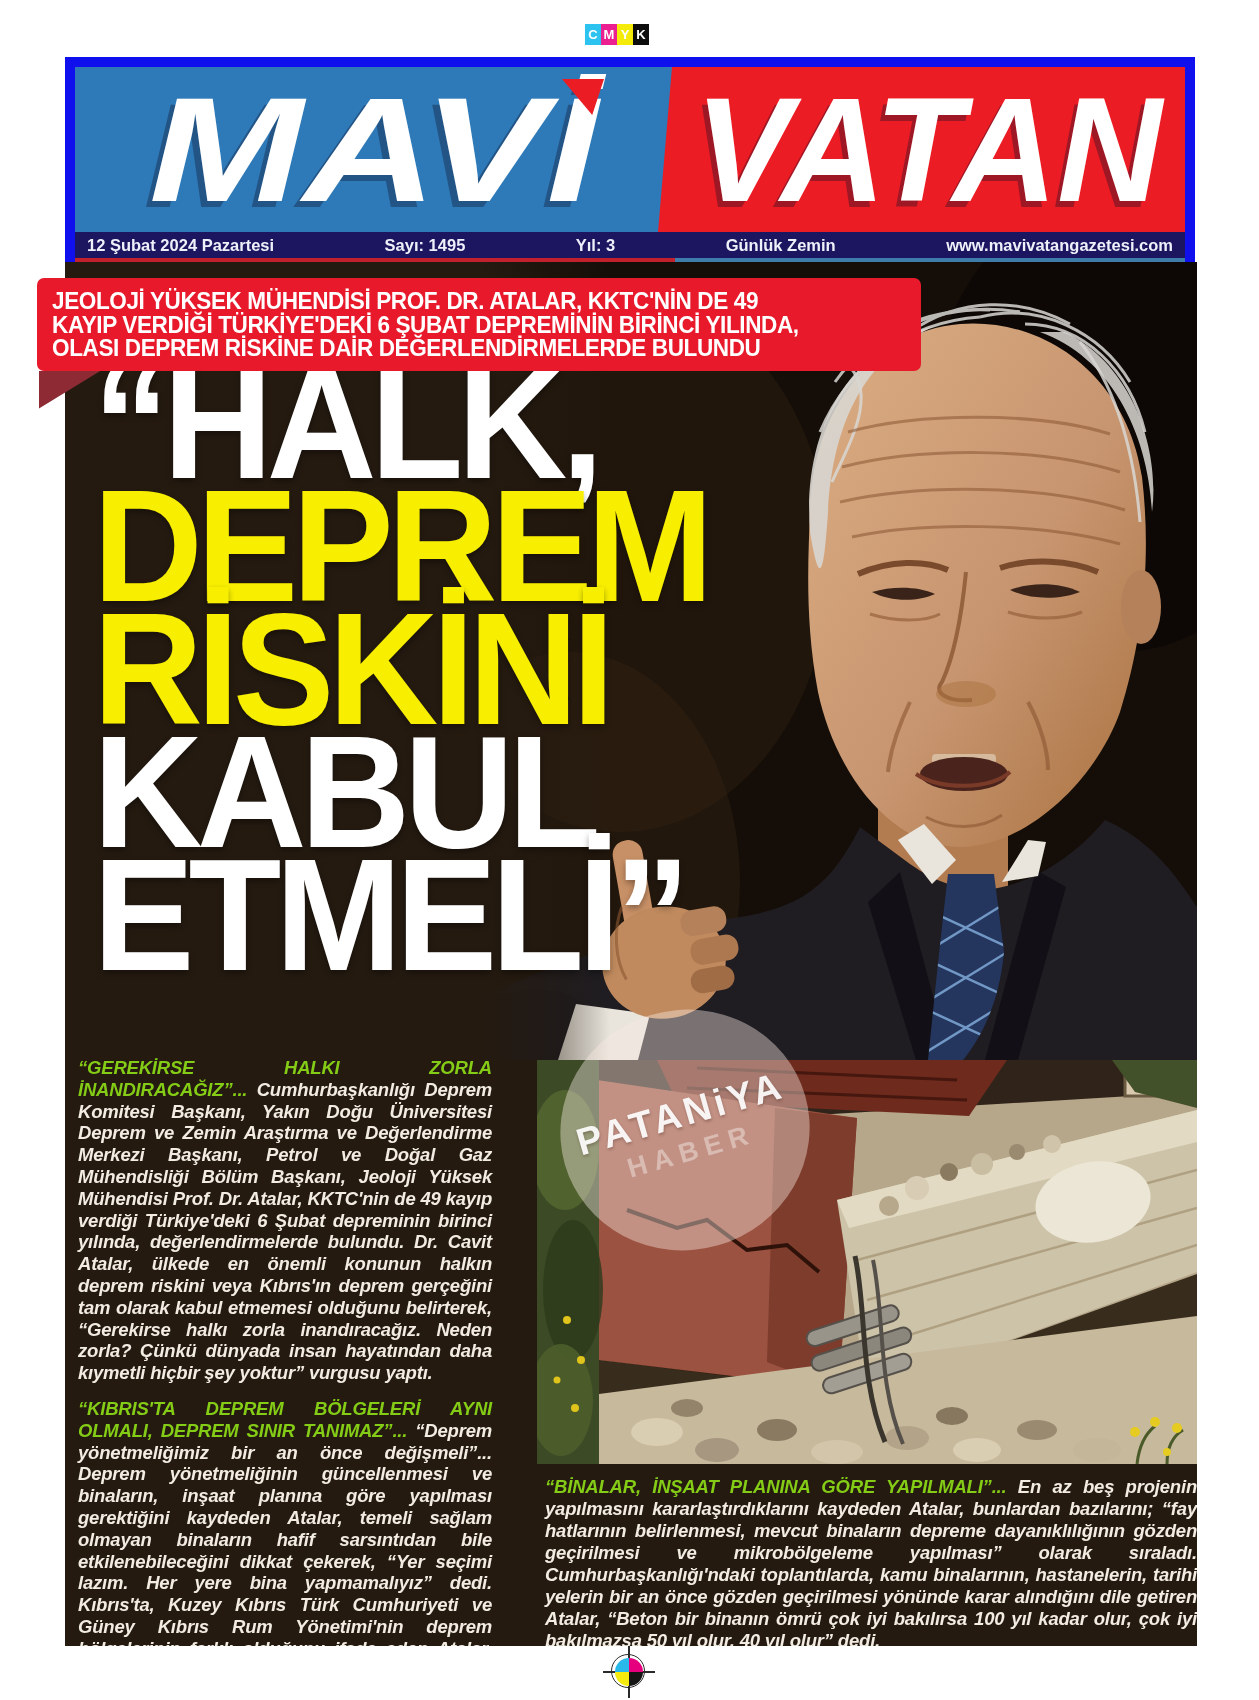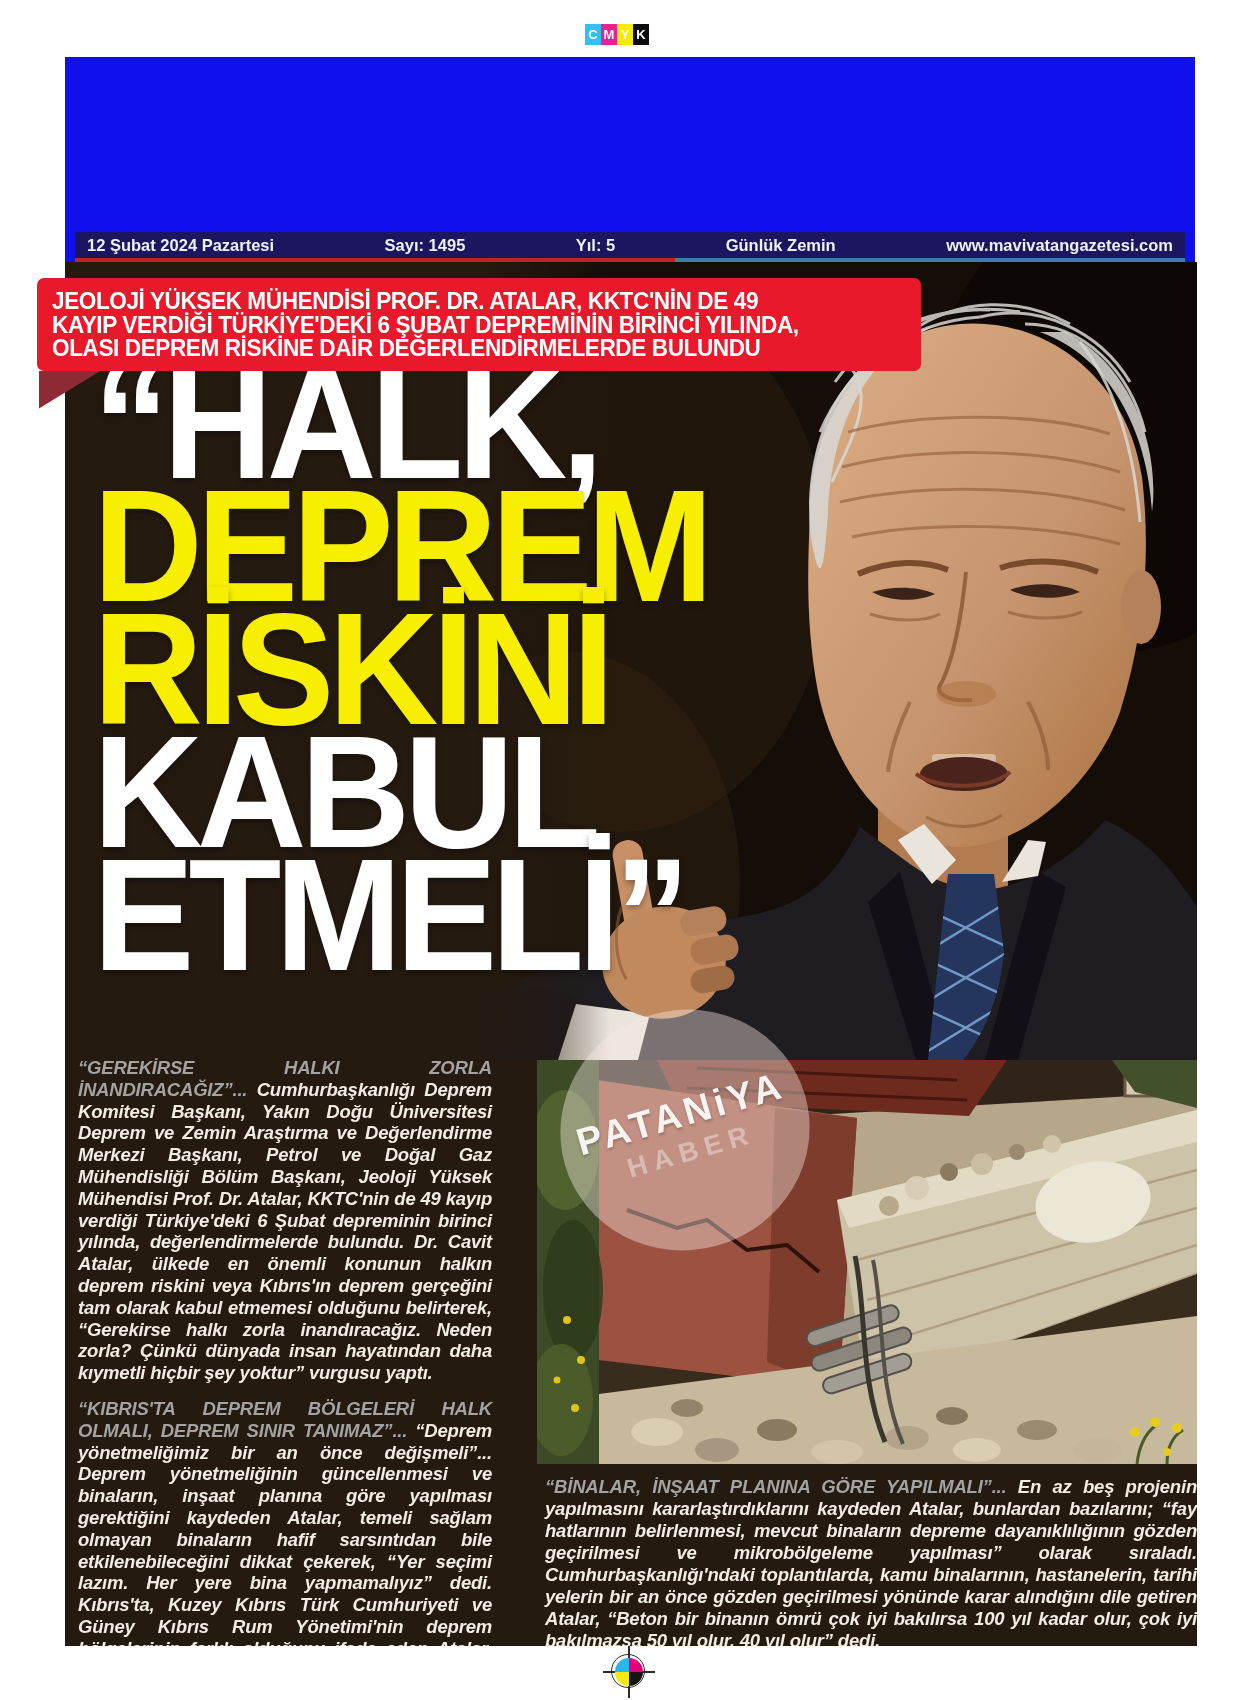--- a/index.html
+++ b/index.html
@@ -51,45 +51,54 @@
   .headline{position:absolute;left:28px;top:96px;z-index:5;}
   .hl-line{font-size:152px;line-height:123px;font-weight:bold;letter-spacing:-6px;
     white-space:nowrap;transform:scaleY(1.05);transform-origin:top left;
     text-shadow:0 3px 6px rgba(0,0,0,.35);}
   
   .left-col{position:absolute;left:13px;top:795px;width:414px;z-index:5;}
   .bottom-par{position:absolute;left:432px;top:1214px;width:700px;z-index:5;}
   .article{font-style:italic;font-weight:bold;color:#f2ece2;font-size:18.5px;line-height:21.8px;
     text-align:justify;letter-spacing:-.2px;margin:0 0 14px 0;}
   .bottom-par .article{font-size:18.5px;line-height:22px;margin-left:48px;}
-  .lead{color:#a3a3a3;}
+  .lead{color:#84cc16;}
   
   .regmark{position:absolute;left:603px;top:1646px;width:52px;height:52px;}
   .reg-ring{position:absolute;left:8px;top:8px;width:34px;height:34px;border:1.5px solid #2a2a2a;
     border-radius:50%;box-sizing:border-box;}
   .reg-fill{position:absolute;left:12px;top:12px;width:28px;height:28px;border-radius:50%;
     background:conic-gradient(#e6007e 0deg 90deg,#151515 90deg 180deg,#f6eb0e 180deg 270deg,#29b8ea 270deg 360deg);}
   .reg-v{position:absolute;left:25px;top:0;width:2px;height:52px;background:#2a2a2a;}
   .reg-h{position:absolute;left:0;top:25px;width:52px;height:2px;background:#2a2a2a;}
 </style>
 </head>
 <body>
 
 <div class="cmyk-mark">
   <div class="cmyk-sq" style="background-color: rgb(44, 195, 240);">C</div>
   <div class="cmyk-sq" style="background-color: rgb(235, 31, 143);">M</div>
   <div class="cmyk-sq" style="background-color: rgb(245, 235, 11);">Y</div>
   <div class="cmyk-sq" style="background-color: rgb(13, 13, 13);">K</div>
 </div>
 
 <div class="masthead" style="background-color: rgb(16, 16, 238);">
+  <div class="mast-panels">
+    <div class="panel-left" style="background-color: rgb(46, 122, 184);">
+      <span class="mast-word word-mavi">MAVİ</span>
+      <span class="i-dot-triangle"></span>
+    </div>
+    <div class="panel-right" style="background-color: rgb(236, 28, 36);">
+      <span class="mast-word word-vatan">VATAN</span>
+    </div>
+  </div>
   <div class="mast-strip" style="background-color: rgb(28, 22, 96);">
     <span>12 Şubat 2024 Pazartesi</span>
     <span>Sayı: 1495</span>
-    <span>Yıl: 5</span>
+    <span>Yıl: 3</span>
     <span>Günlük Zemin</span>
     <span>www.mavivatangazetesi.com</span>
   </div>
   <div class="mast-divider">
     <div class="div-red"></div>
     <div class="div-blue"></div>
   </div>
 </div>
 
 <div class="content">
@@ -277,21 +286,21 @@
     <div class="hl-line" style="color: rgb(255, 255, 255);">KABUL</div>
     <div class="hl-line" style="color: rgb(255, 255, 255);">ETMELİ”</div>
   </div>
 
   <div class="left-col">
     <p class="article">
       <span class="lead">“GEREKİRSE HALKI ZORLA İNANDIRACAĞIZ”...</span>
       <span>Cumhurbaşkanlığı Deprem Komitesi Başkanı, Yakın Doğu Üniversitesi Deprem ve Zemin Araştırma ve Değerlendirme Merkezi Başkanı, Petrol ve Doğal Gaz Mühendisliği Bölüm Başkanı, Jeoloji Yüksek Mühendisi Prof. Dr. Atalar, KKTC'nin de 49 kayıp verdiği Türkiye'deki 6 Şubat depreminin birinci yılında, değerlendirmelerde bulundu. Dr. Cavit Atalar, ülkede en önemli konunun halkın deprem riskini veya Kıbrıs'ın deprem gerçeğini tam olarak kabul etmemesi olduğunu belirterek, “Gerekirse halkı zorla inandıracağız. Neden zorla? Çünkü dünyada insan hayatından daha kıymetli hiçbir şey yoktur” vurgusu yaptı.</span>
     </p>
     <p class="article">
-      <span class="lead">“KIBRIS'TA DEPREM BÖLGELERİ HALK OLMALI, DEPREM SINIR TANIMAZ”...</span>
+      <span class="lead">“KIBRIS'TA DEPREM BÖLGELERİ AYNI OLMALI, DEPREM SINIR TANIMAZ”...</span>
       <span>“Deprem yönetmeliğimiz bir an önce değişmeli”... Deprem yönetmeliğinin güncellenmesi ve binaların, inşaat planına göre yapılması gerektiğini kaydeden Atalar, temeli sağlam olmayan binaların hafif sarsıntıdan bile etkilenebileceğini dikkat çekerek, “Yer seçimi lazım. Her yere bina yapmamalıyız” dedi. Kıbrıs'ta, Kuzey Kıbrıs Türk Cumhuriyeti ve Güney Kıbrıs Rum Yönetimi'nin deprem bölgelerinin farklı olduğunu ifade eden Atalar, “Aynı olması lazım. Deprem sınır tanımaz” diye konuştu.</span>
     </p>
   </div>
 
   <div class="bottom-par">
     <p class="article">
       <span class="lead">“BİNALAR, İNŞAAT PLANINA GÖRE YAPILMALI”...</span>
       <span>En az beş projenin yapılmasını kararlaştırdıklarını kaydeden Atalar, bunlardan bazılarını; “fay hatlarının belirlenmesi, mevcut binaların depreme dayanıklılığının gözden geçirilmesi ve mikrobölgeleme yapılması” olarak sıraladı. Cumhurbaşkanlığı'ndaki toplantılarda, kamu binalarının, hastanelerin, tarihi yelerin bir an önce gözden geçirilmesi yönünde karar alındığını dile getiren Atalar, “Beton bir binanın ömrü çok iyi bakılırsa 100 yıl kadar olur, çok iyi bakılmazsa 50 yıl olur, 40 yıl olur” dedi.</span>
     </p>
   </div>

